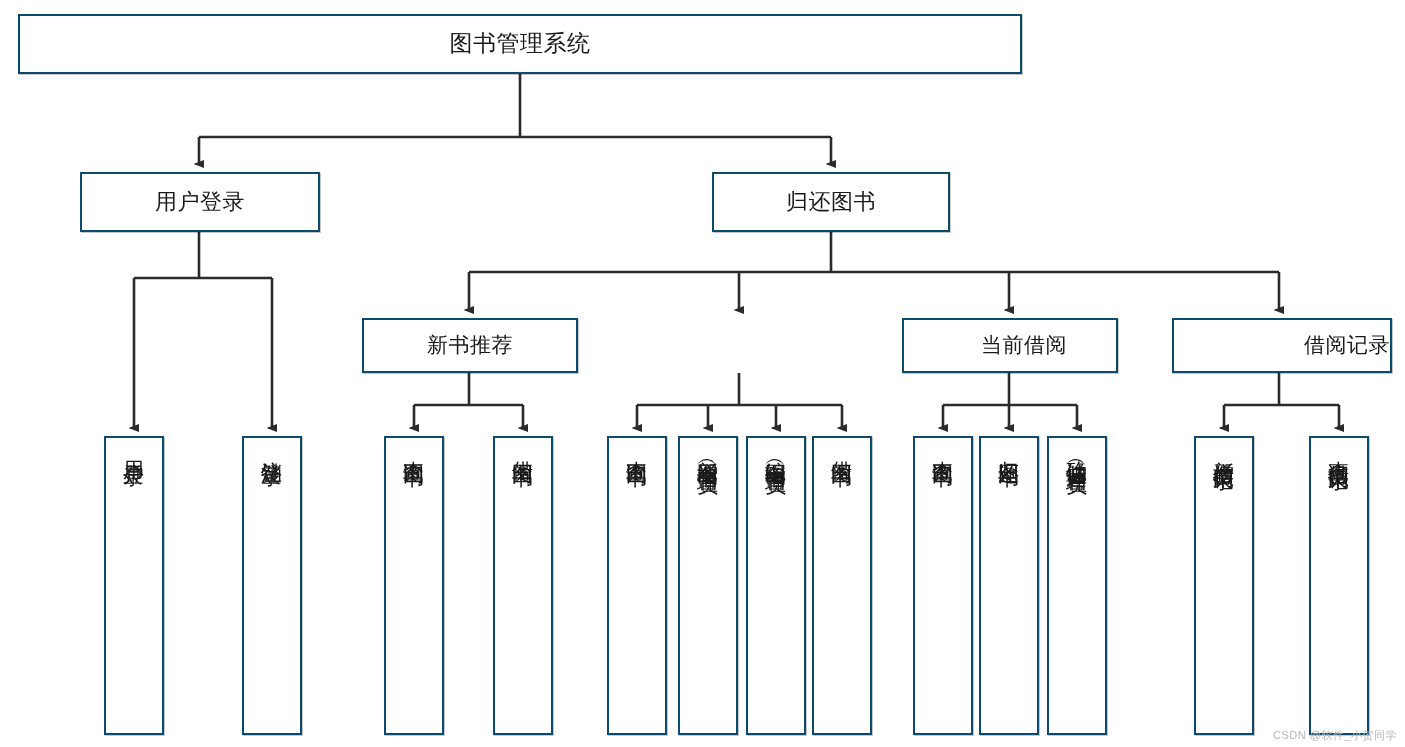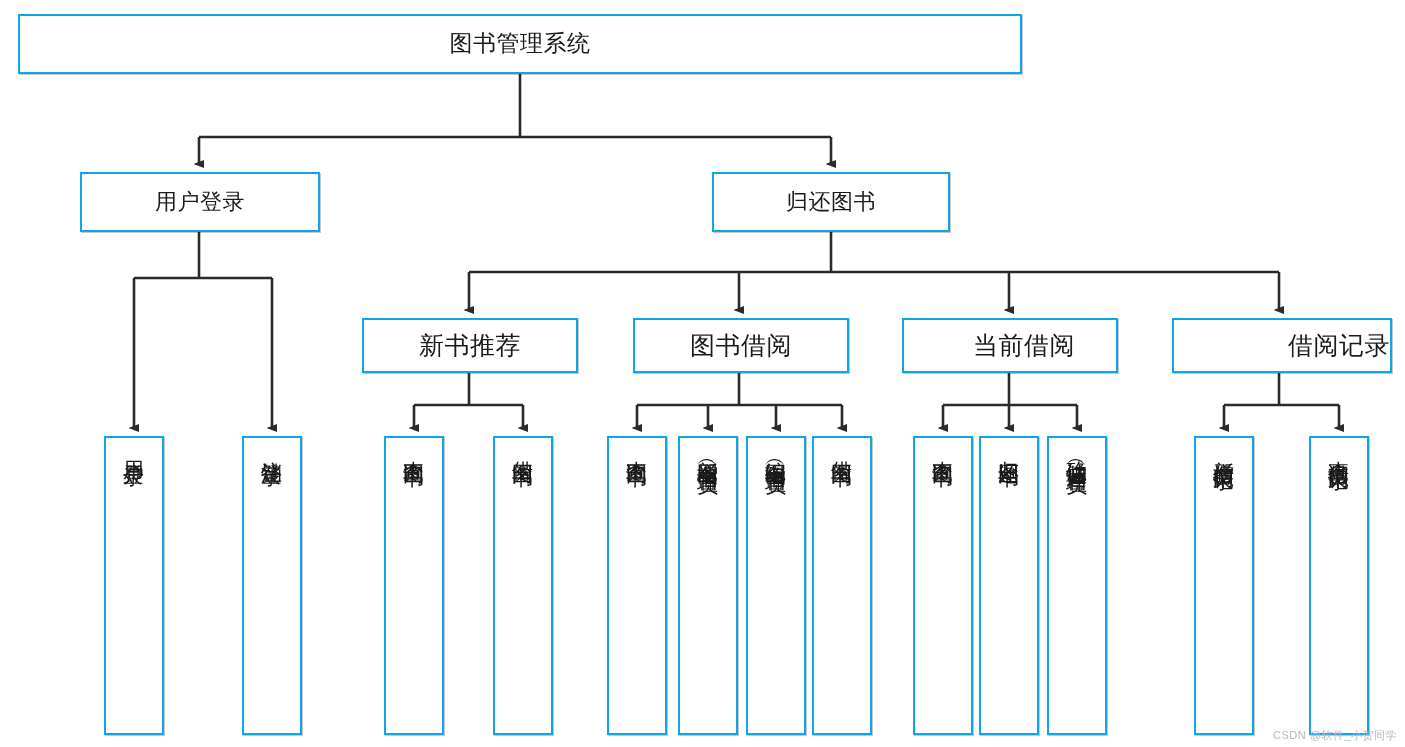--- a/index.html
+++ b/index.html
@@ -22,35 +22,35 @@
     left: 0;
     top: 0;
     width: 1405px;
     height: 747px;
     pointer-events: none;
   }
   .node {
     position: absolute;
     box-sizing: border-box;
     background: #ffffff;
-    border: 2px solid #0ea5e9;
+    border: 2px solid #0c4a6e;
     display: flex;
     align-items: center;
     justify-content: center;
     color: #1a1a1a;
     box-shadow: 1px 1px 0 rgba(0,0,0,0.22);
   }
   .node .label {
     white-space: pre;
     line-height: 1.18;
     letter-spacing: 0.5px;
   }
   .node-root  { font-size: 23px; }
   .node-l2    { font-size: 22px; }
-  .node-l3    { font-size: 25px; }
+  .node-l3    { font-size: 21px; }
   .node-leaf  { font-size: 21px; }
   
   .node-leaf .label {
     writing-mode: vertical-rl;
     text-orientation: upright;
     letter-spacing: 2px;
     line-height: 1;
     text-align: left;
     height: 100%;
     padding-top: 6px;
@@ -134,23 +134,20 @@
   <div class="node node-l2" style="left:80px; top:172px; width:240px; height:60px;">
     <span class="label">用户登录</span>
   </div>
   <div class="node node-l2" style="left:712px; top:172px; width:238px; height:60px;">
     <span class="label">归还图书</span>
   </div>
 
   <div class="node node-l3" style="left:362px; top:318px; width:216px; height:55px;">
     <span class="label">新书推荐</span>
   </div>
-  <div class="node node-l3" style="left:633px; top:318px; width:216px; height:55px;">
-    <span class="label">图书借阅</span>
-  </div>
   <div class="node node-l3" style="left:902px; top:318px; width:216px; height:55px;padding-left:28px;">
     <span class="label">当前借阅</span>
   </div>
   <div class="node node-l3" style="left:1172px; top:318px; width:220px; height:55px;justify-content:flex-end;">
     <span class="label">借阅记录</span>
   </div>
 
   <div class="node node-leaf" style="left:104px; top:436px; width:60px; height:299px;">
     <span class="label">用户登录</span>
   </div>

